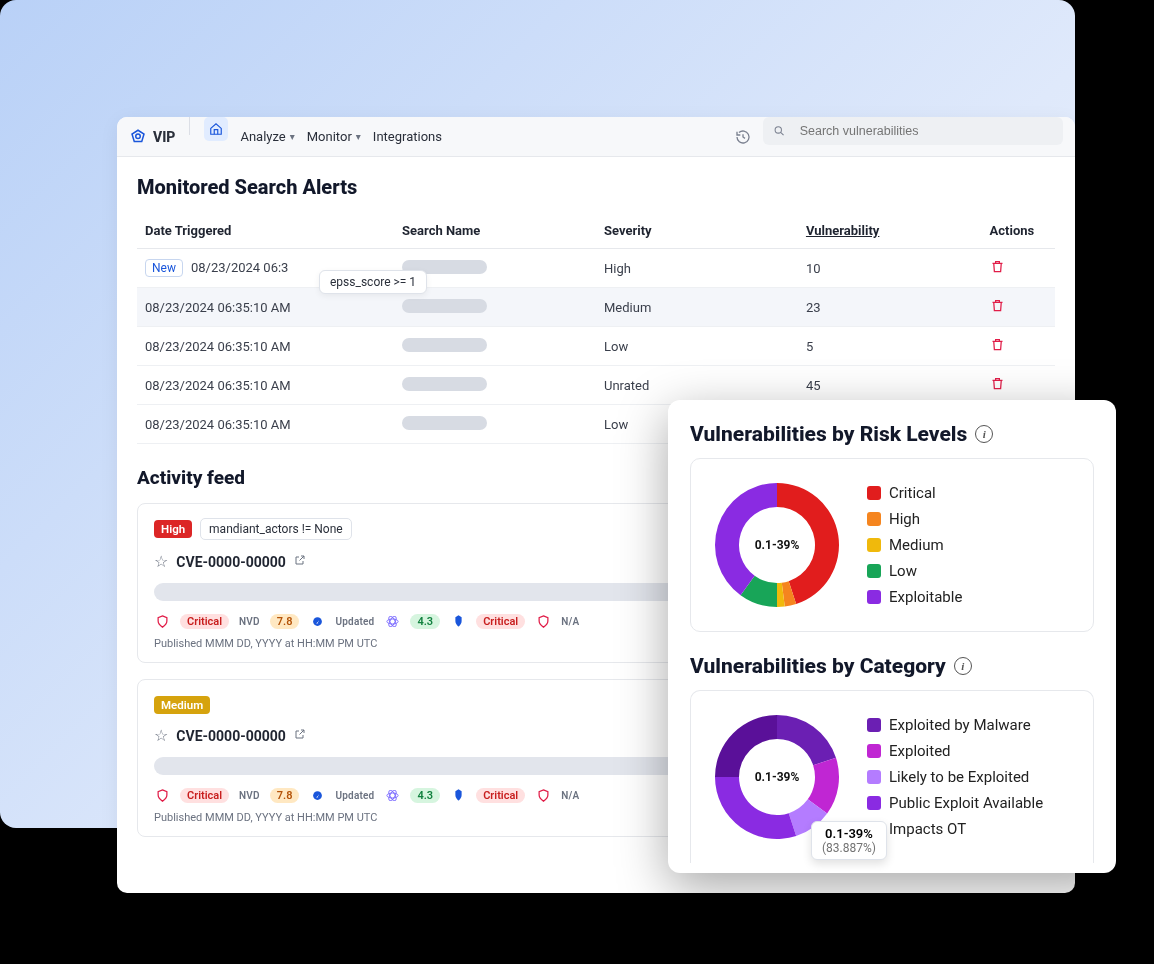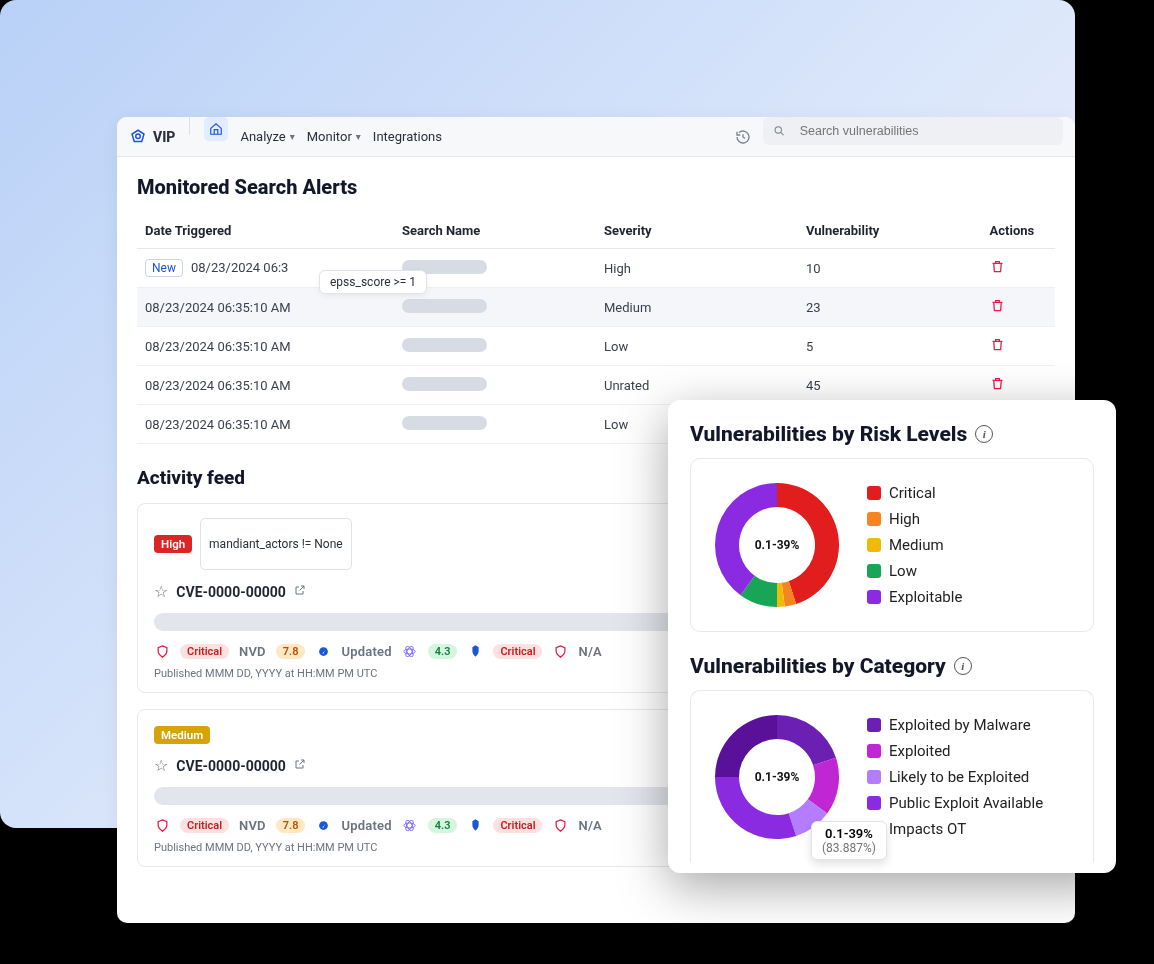--- a/index.html
+++ b/index.html
@@ -114,40 +114,40 @@
     padding: 14px 16px 12px;
     margin-bottom: 16px;
   }
   .badge { display: inline-block; font-size: 11.5px; padding: 2px 7px; border-radius: 4px; font-weight: 600; }
   .badge-high { background: #dc2626; color: #fff; }
   .badge-medium { background: #d6a30d; color: #fff; }
   .chip {
     display: inline-block;
     border: 1px solid #dfe3ea;
     border-radius: 5px;
-    padding: 18px 8px;
+    padding: 3px 8px;
     font-size: 12px;
     color: #2a2f3a;
     background: #fff;
     margin-left: 8px;
   }
   .cve-row { display: flex; align-items: center; gap: 8px; margin-top: 12px; }
   .cve-row .star { color: #6b7280; }
   .cve-id { font-weight: 700; font-size: 14px; color: #1f2430; }
   .ext { color: #6b7280; font-size: 12px; }
   .progressbar {
     height: 18px; background: #e2e5ec; border-radius: 10px; margin-top: 12px;
   }
   .source-row { display: flex; align-items: center; gap: 10px; margin-top: 12px; font-size: 12px; flex-wrap: wrap; }
   .mini-icon { width: 16px; height: 16px; display: inline-flex; align-items: center; justify-content: center; }
   .pill { font-size: 11px; padding: 1px 7px; border-radius: 9px; font-weight: 600; }
   .pill-critical { background: #ffe0e0; color: #c81e1e; }
   .pill-orange { background: #ffe8c2; color: #b45309; }
   .pill-green { background: #d6f5df; color: #12813f; }
-  .src-label { font-size: 13px; color: #6b7280; font-weight: 600; letter-spacing: .2px; }
+  .src-label { font-size: 10px; color: #6b7280; font-weight: 600; letter-spacing: .2px; }
   .pub { font-size: 11px; color: #6b7280; margin-top: 8px; }
   
   .side-panel {
     position: absolute;
     left: 668px; top: 400px;
     width: 448px;
     background: #fff;
     border-radius: 12px;
     box-shadow: 0 14px 50px rgba(0,0,0,0.35);
     padding: 22px 22px 10px;
@@ -233,21 +233,21 @@
 
   <div class="content" style="position:relative;">
     <h1 class="page-title">Monitored Search Alerts</h1>
 
     <table class="alerts">
       <thead>
         <tr>
           <th style="width:28%;">Date Triggered</th>
           <th style="width:22%;">Search Name</th>
           <th style="width:22%;">Severity</th>
-          <th style="width:20%;">Vulnerability</th>
+          <th style="width:20%;text-decoration:underline;">Vulnerability</th>
           <th style="width:8%;">Actions</th>
         </tr>
       </thead>
       <tbody id="alerts-body">
           <tr>
             <td><span class="new-badge">New</span><span>08/23/2024 06:3</span></td>
             <td><span class="skel"></span></td>
             <td>High</td>
             <td>10</td>
             <td><span class="trash"><svg width="15" height="15" viewBox="0 0 24 24" fill="none" stroke="currentColor" stroke-width="2">

